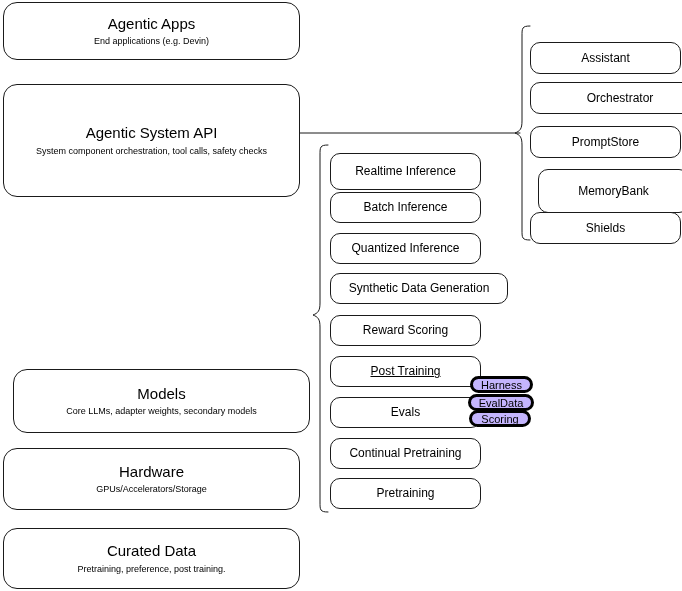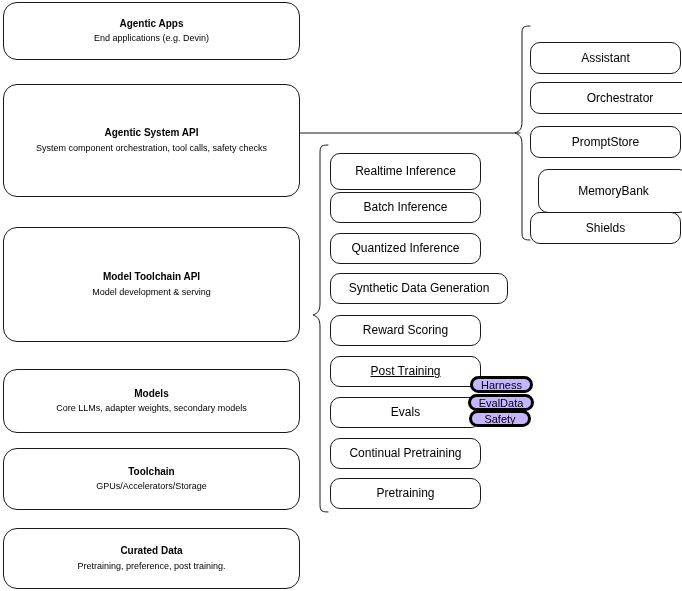--- a/index.html
+++ b/index.html
@@ -34,24 +34,23 @@
     text-align: center;
     color: #000000;
     line-height: 1.25;
   }
 
   
   .layer {
     border-radius: 14px;
   }
   .layer .title {
-    font-size: 10px;
+    font-size: 15px;
     margin-bottom: 3px;
     white-space: nowrap;
-    font-weight: bold;
   }
   .layer .subtitle {
     font-size: 9px;
     white-space: nowrap;
   }
 
   
   .cap {
     border-radius: 10px;
     font-size: 12px;
@@ -98,32 +97,28 @@
   <div class="node layer" style="left:3px; top:2px; width:297px; height:58px;">
     <div class="title">Agentic Apps</div>
     <div class="subtitle">End applications (e.g. Devin)</div>
   </div>
 
   <div class="node layer" style="left:3px; top:84px; width:297px; height:113px;">
     <div class="title">Agentic System API</div>
     <div class="subtitle">System component orchestration, tool calls, safety checks</div>
   </div>
 
-  <div class="node layer" style="left:3px; top:227px; width:297px; height:115px;">
-    <div class="title">Model Toolchain API</div>
-    <div class="subtitle">Model development &amp; serving</div>
-  </div>
-
-  <div class="node layer" style="left:3px; top:369px; width:297px; height:64px;">
+
+  <div class="node layer" style="left:13px; top:369px; width:297px; height:64px;">
     <div class="title">Models</div>
     <div class="subtitle">Core LLMs, adapter weights, secondary models</div>
   </div>
 
   <div class="node layer" style="left:3px; top:448px; width:297px; height:62px;">
-    <div class="title">Toolchain</div>
+    <div class="title">Hardware</div>
     <div class="subtitle">GPUs/Accelerators/Storage</div>
   </div>
 
   <div class="node layer" style="left:3px; top:528px; width:297px; height:61px;">
     <div class="title">Curated Data</div>
     <div class="subtitle">Pretraining, preference, post training.</div>
   </div>
 
   <svg class="connector" style="left:0px; top:0px; width:682px; height:591px;">
     <line x1="300" y1="133" x2="520" y2="133"></line>
@@ -193,16 +188,16 @@
     <span>Pretraining</span>
   </div>
 
   <div class="pill" style="left:470px; top:376px; width:63px; height:17px;">
     <span>Harness</span>
   </div>
   <div class="pill" style="left:468px; top:394px; width:66px; height:17px;">
     <span>EvalData</span>
   </div>
   <div class="pill" style="left:469px; top:410px; width:62px; height:17px;">
-    <span>Safety</span>
+    <span>Scoring</span>
   </div>
 
 </div>
 
 </body></html>

